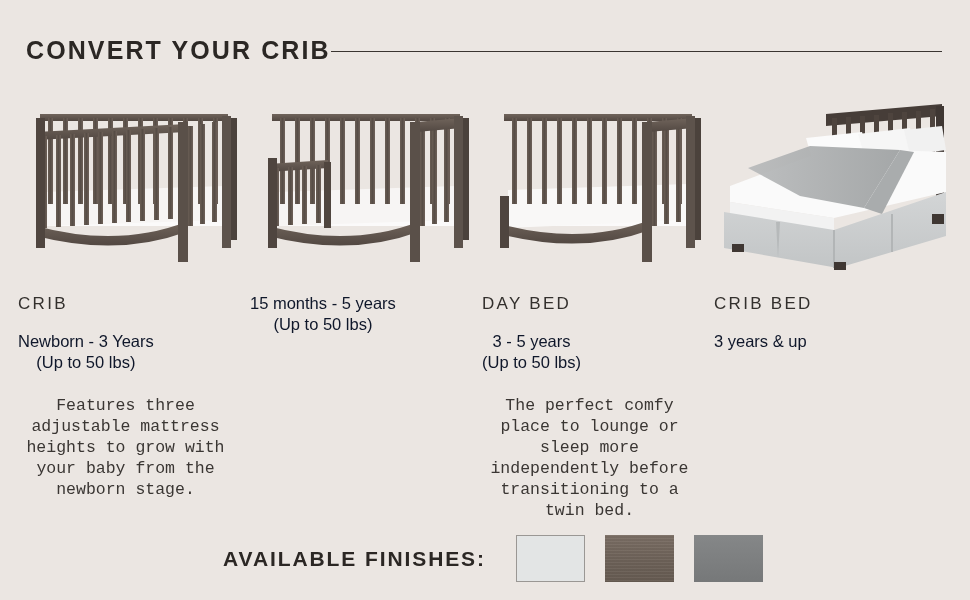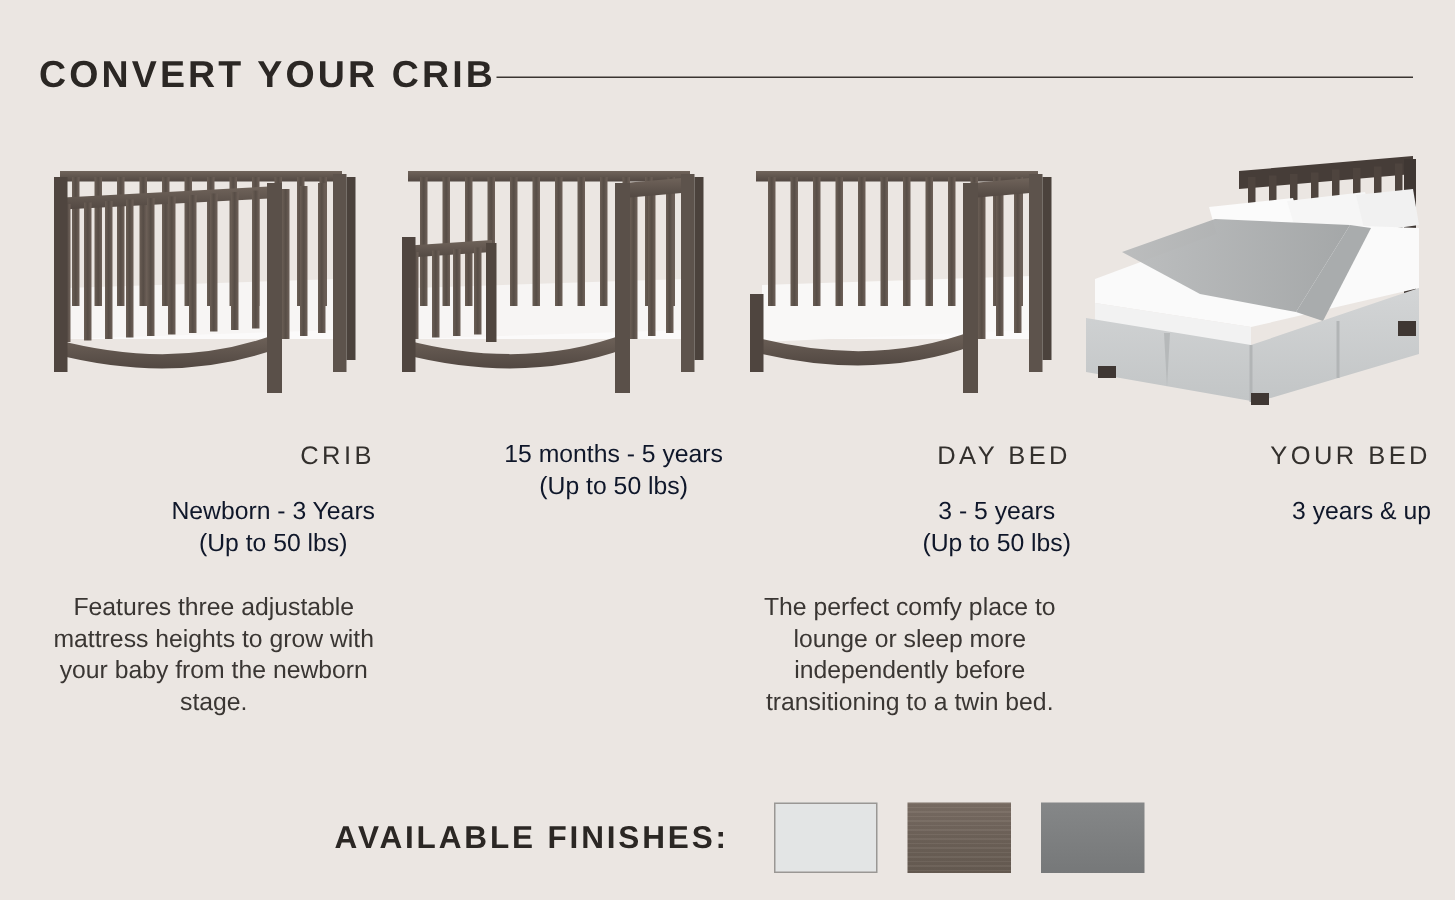--- a/index.html
+++ b/index.html
@@ -47,21 +47,21 @@
     position: absolute;
     left: 18px;
     right: 18px;
     top: 96px;
     display: flex;
   }
   .col {
     flex: 1 1 0;
     display: flex;
     flex-direction: column;
-    align-items: flex-end;
+    align-items: flex-start;
   }
   .figure {
     height: 180px;
     width: 100%;
     display: flex;
     align-items: flex-end;
     justify-content: center;
     position: relative;
   }
   .col-title {
@@ -78,20 +78,21 @@
     margin-top: 17px;
     color: #0f172a;
   }
   .col-desc {
     font-size: 16.5px;
     line-height: 21px;
     text-align: center;
     margin-top: 22px;
     color: #3a3633;
     max-width: 215px;
+    font-family: Liberation Mono, monospace;
   }
   .col-4 .col-desc { margin-top: 40px; }
 
   
   .art { display: block; }
 
   
   .finishes {
     position: absolute;
     left: 16px;
@@ -350,21 +351,21 @@
         <path d="M10 116 L120 134 L232 96 L232 140 L124 172 L10 152 Z" fill="url(#skirt)"></path>
         <path d="M62 126 L64 162 L66 126 Z" fill="#b6b9ba"></path>
         <path d="M120 134 L120 172" stroke="#b2b5b6" stroke-width="2" fill="none"></path>
         <path d="M178 118 L178 156" stroke="#b2b5b6" stroke-width="2" fill="none"></path>
 
         <rect x="18" y="148" width="12" height="8" fill="#3f3733"></rect>
         <rect x="120" y="166" width="12" height="8" fill="#3f3733"></rect>
         <rect x="218" y="118" width="12" height="10" fill="#3f3733"></rect>
       </svg>
     </div>
-    <div class="col-title">YOUR BED</div>
+    <div class="col-title">CRIB BED</div>
     <div class="col-age" style="white-space: pre-line;">3 years &amp; up</div>
   </div>
 
 </div>
 
 <div class="finishes">
   <div class="finishes-label">AVAILABLE FINISHES:</div>
   <div class="swatch swatch-white"></div>
   <div class="swatch swatch-wood"></div>
   <div class="swatch swatch-gray"></div>

